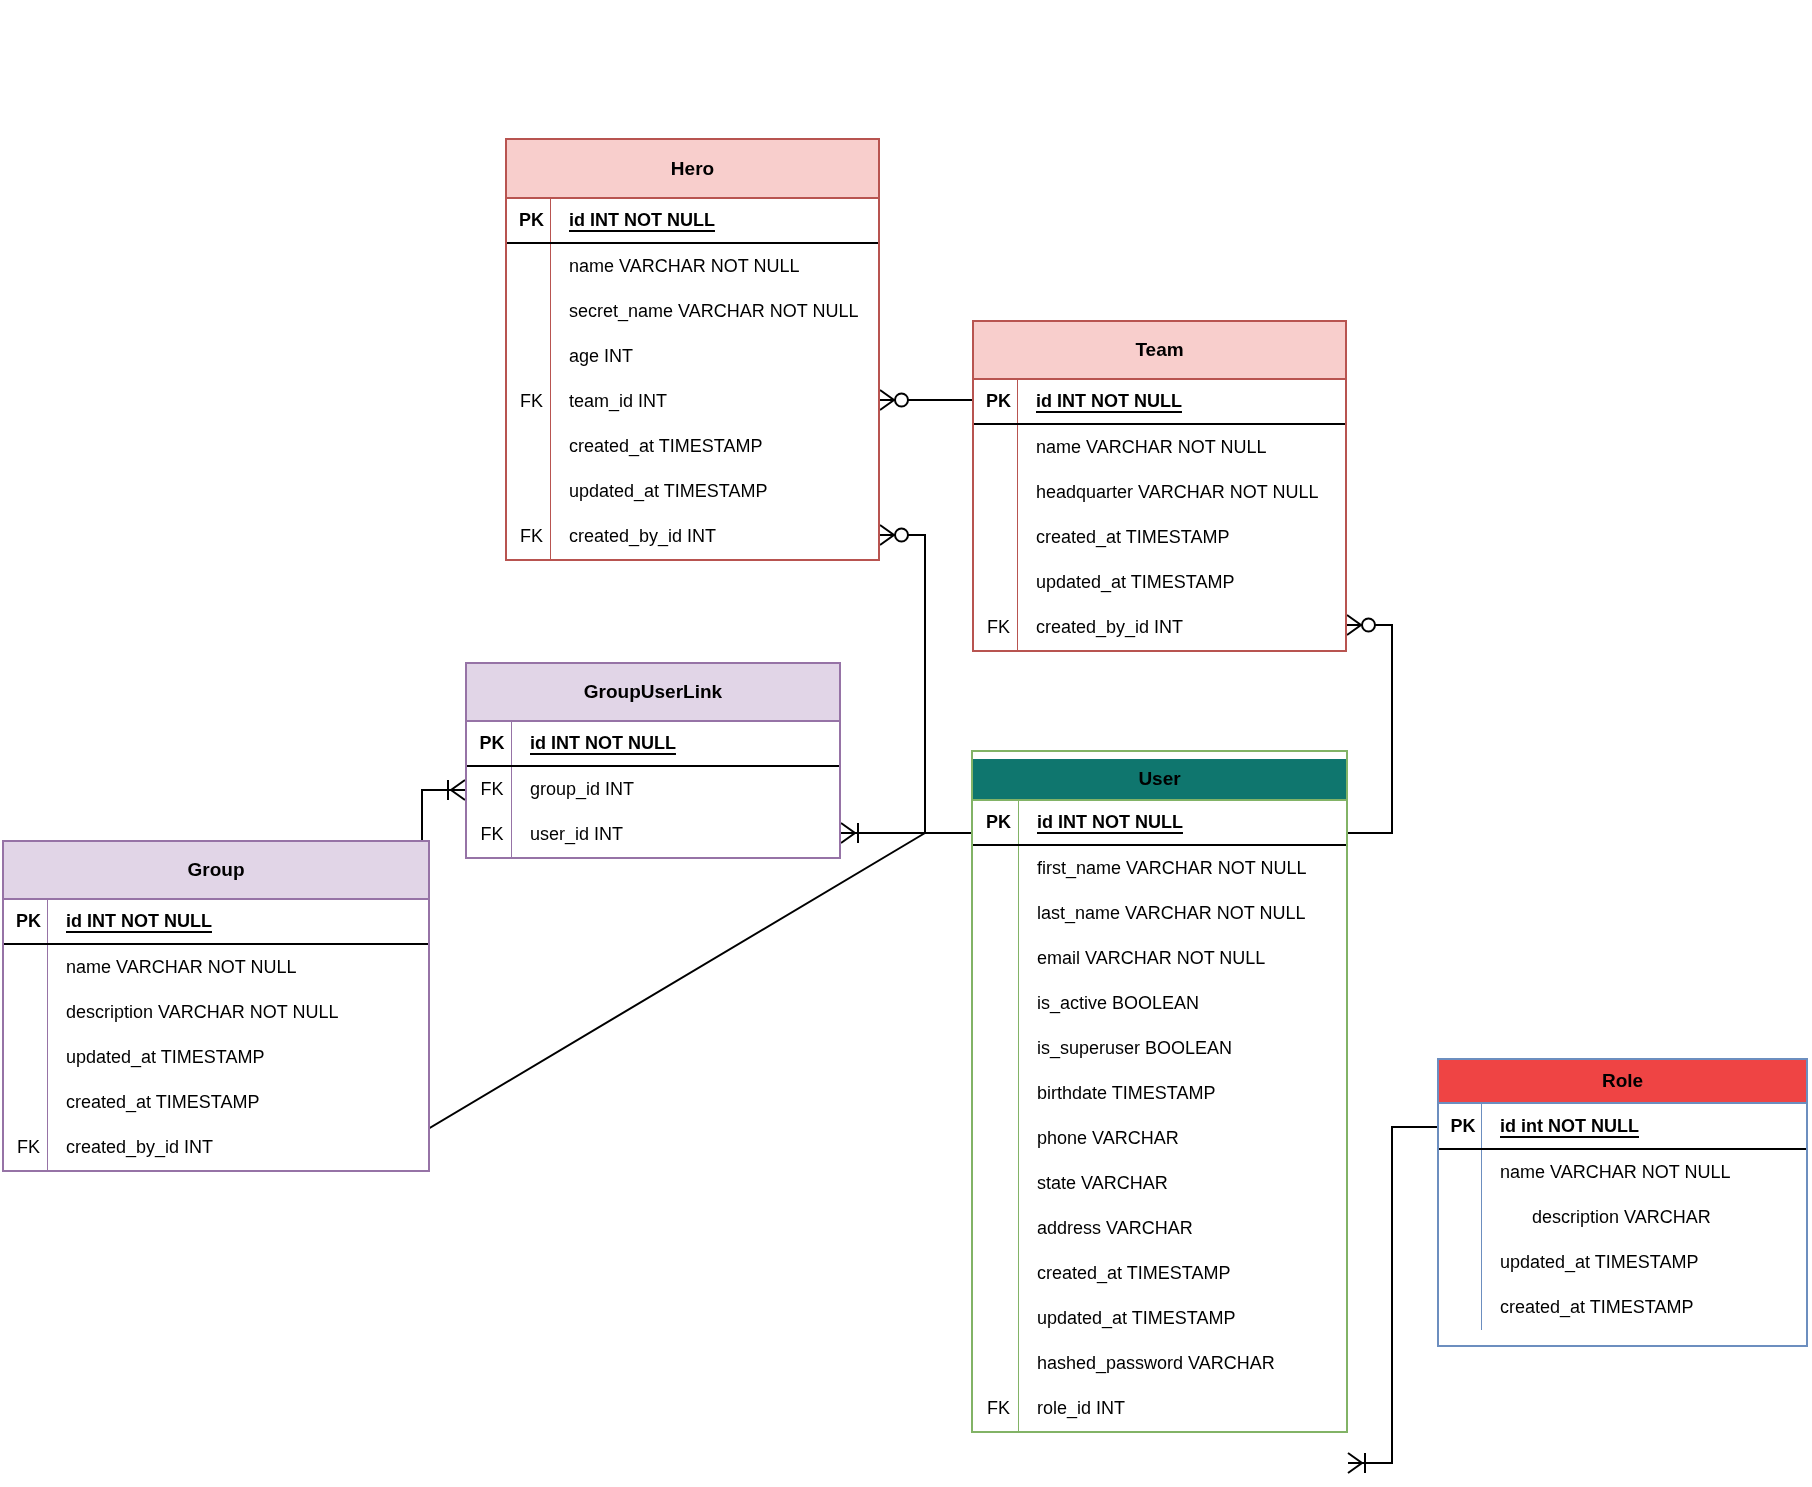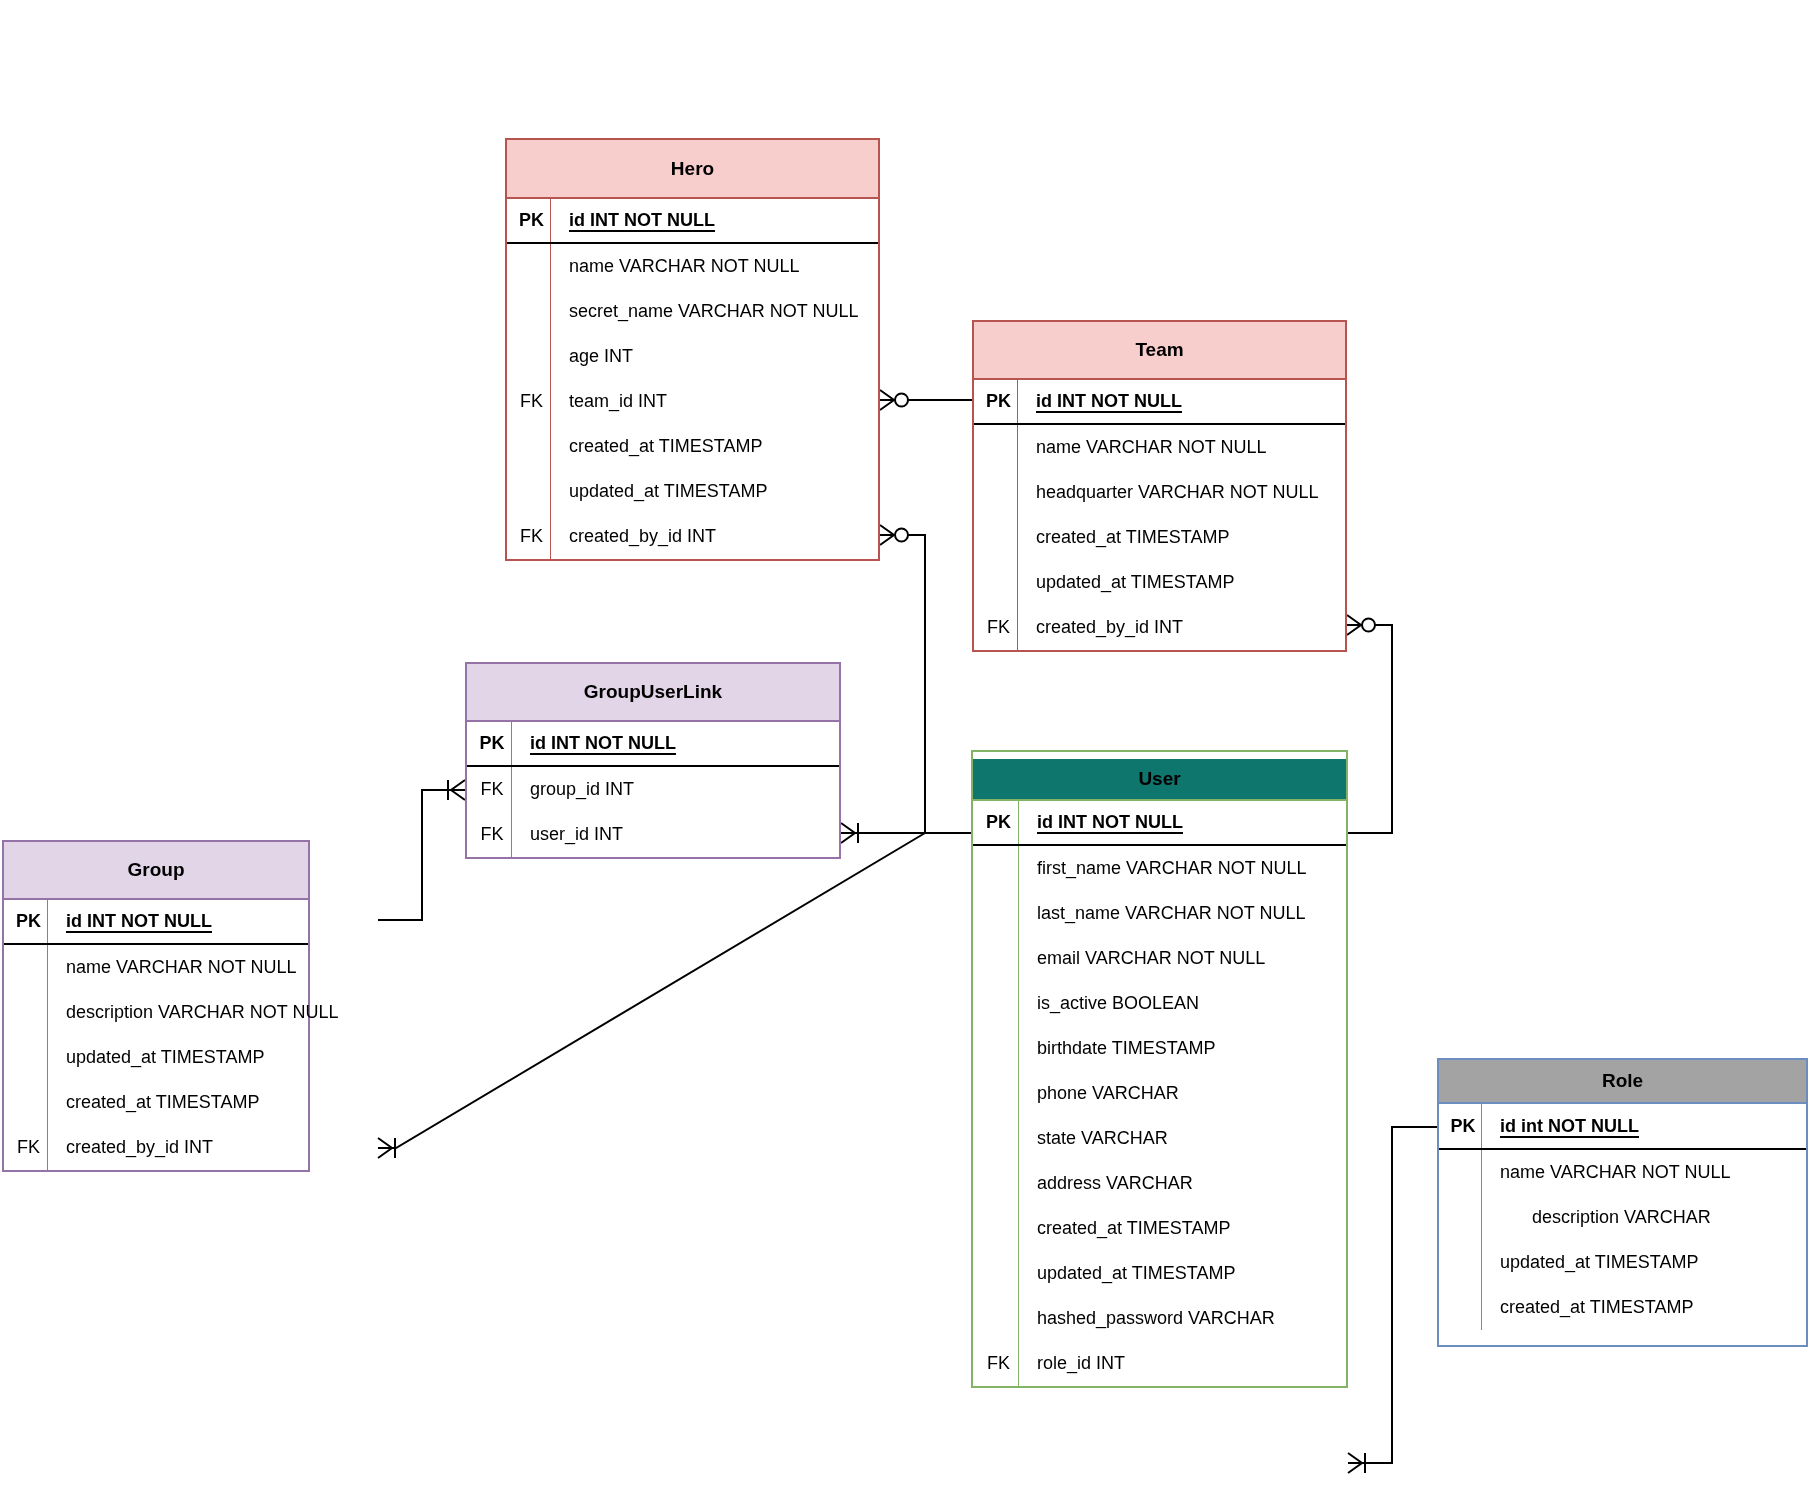--- a/index.html
+++ b/index.html
@@ -165,21 +165,21 @@
         </div>
         <div class="entity-row" style="height: 45px;">
           <div class="gutter" style="width: 45px; border-color: rgb(150, 115, 166);">FK</div>
           <div class="field">group_id INT</div>
         </div>
         <div class="entity-row" style="height: 45px;">
           <div class="gutter" style="width: 45px; border-color: rgb(150, 115, 166);">FK</div>
           <div class="field">user_id INT</div>
         </div>
       </div>
-      <div class="entity" style="left: 2px; top: 840px; width: 308px; border-color: rgb(150, 115, 166);">
+      <div class="entity" style="left: 2px; top: 840px; width: 428px; border-color: rgb(150, 115, 166);">
         <div class="entity-header" style="height: 58px; background: rgb(225, 213, 231); border-color: rgb(150, 115, 166);">Group</div>
         <div class="entity-row pk-row" style="height: 45px;">
           <div class="gutter bold" style="width: 44px; border-color: rgb(150, 115, 166);">PK</div>
           <div class="field pk-field">id INT NOT NULL</div>
         </div>
         <div class="entity-row" style="height: 45px;">
           <div class="gutter" style="width: 44px; border-color: rgb(150, 115, 166);"></div>
           <div class="field">name VARCHAR NOT NULL</div>
         </div>
         <div class="entity-row" style="height: 45px;">
@@ -216,20 +216,24 @@
         <div class="entity-row" style="height: 45px;">
           <div class="gutter" style="width: 46px; border-color: rgb(130, 179, 102);"></div>
           <div class="field">email VARCHAR NOT NULL</div>
         </div>
         <div class="entity-row" style="height: 45px;">
           <div class="gutter" style="width: 46px; border-color: rgb(130, 179, 102);"></div>
           <div class="field">is_active BOOLEAN</div>
         </div>
         <div class="entity-row" style="height: 45px;">
           <div class="gutter" style="width: 46px; border-color: rgb(130, 179, 102);"></div>
+          <div class="field">is_superuser BOOLEAN</div>
+        </div>
+        <div class="entity-row" style="height: 45px;">
+          <div class="gutter" style="width: 46px; border-color: rgb(130, 179, 102);"></div>
           <div class="field">birthdate TIMESTAMP</div>
         </div>
         <div class="entity-row" style="height: 45px;">
           <div class="gutter" style="width: 46px; border-color: rgb(130, 179, 102);"></div>
           <div class="field">phone VARCHAR</div>
         </div>
         <div class="entity-row" style="height: 45px;">
           <div class="gutter" style="width: 46px; border-color: rgb(130, 179, 102);"></div>
           <div class="field">state VARCHAR</div>
         </div>
@@ -248,21 +252,21 @@
         <div class="entity-row" style="height: 45px;">
           <div class="gutter" style="width: 46px; border-color: rgb(130, 179, 102);"></div>
           <div class="field">hashed_password VARCHAR</div>
         </div>
         <div class="entity-row" style="height: 45px;">
           <div class="gutter" style="width: 46px; border-color: rgb(130, 179, 102);">FK</div>
           <div class="field">role_id INT</div>
         </div>
       </div>
       <div class="entity" style="left: 1437px; top: 1058px; width: 371px; border-color: rgb(108, 142, 191);">
-        <div class="entity-header" style="height: 44px; background: #a3a3a3; border-color: rgb(108, 142, 191);">Role</div>
+        <div class="entity-header" style="height: 44px; background: #ef4444; border-color: rgb(108, 142, 191);">Role</div>
         <div class="entity-row pk-row" style="height: 46px;">
           <div class="gutter bold" style="width: 43px; border-color: rgb(108, 142, 191);">PK</div>
           <div class="field pk-field">id int NOT NULL</div>
         </div>
         <div class="entity-row" style="height: 45px;">
           <div class="gutter" style="width: 43px; border-color: rgb(108, 142, 191);"></div>
           <div class="field">name VARCHAR NOT NULL</div>
         </div>
         <div class="entity-row" style="height: 45px; gap: 32px;">
           <div class="gutter" style="width: 43px; border-color: rgb(108, 142, 191);"></div>

